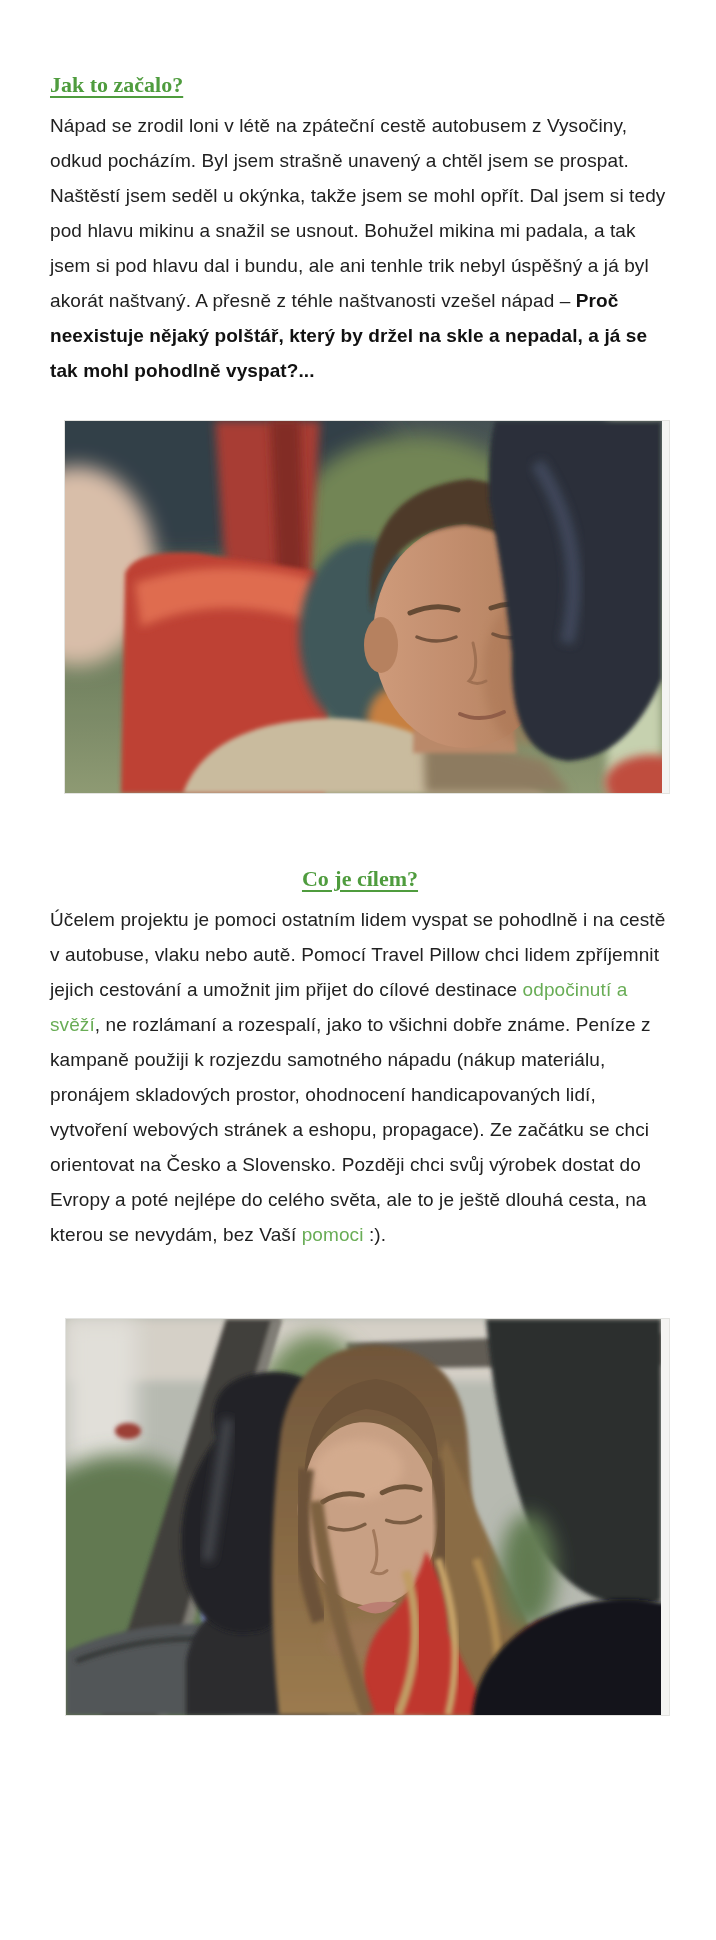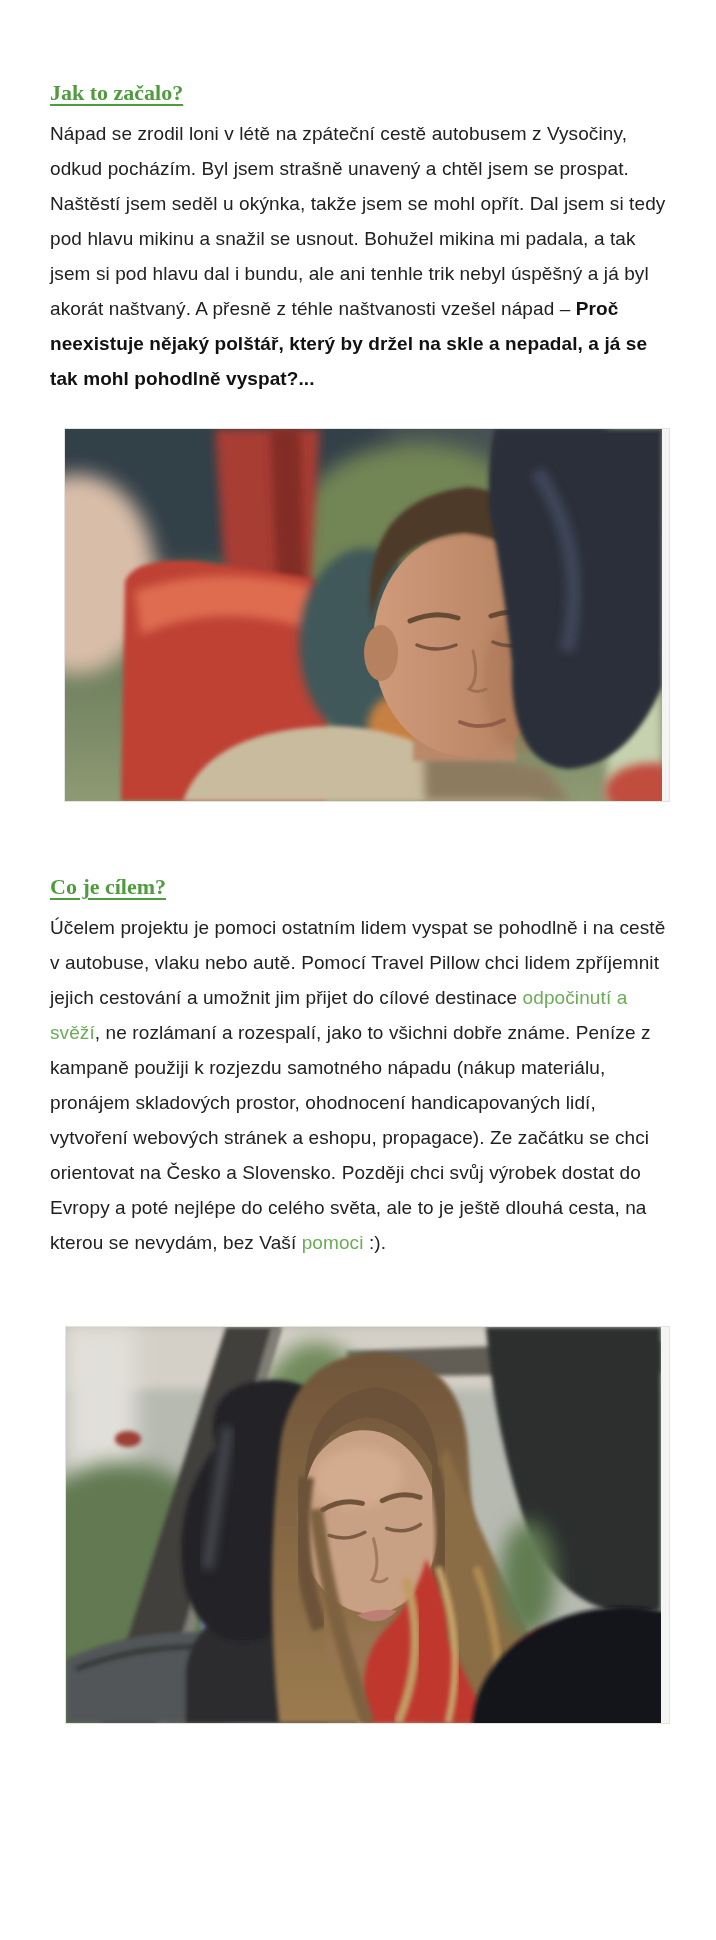--- a/index.html
+++ b/index.html
@@ -5,32 +5,32 @@
   html,body{margin:0;padding:0;background:#ffffff;}
   .page{
     position:relative;
     width:716px;
     height:1940px;
     background:#ffffff;
     overflow:hidden;
     font-family:"Liberation Sans","DejaVu Sans",sans-serif;
     box-sizing:border-box;
   }
-  .content{padding:48px 46px 0 50px;margin-top:32px;}
+  .content{padding:72px 46px 0 50px;}
   h2.section-heading{
     margin:0 0 10px 0;
     font-family:"Liberation Serif","DejaVu Serif",serif;
     font-size:22px;
     font-weight:bold;
     color:#4f9c3e;
     text-decoration:underline;
     text-decoration-thickness:2px;
     text-underline-offset:4px;
   }
-  h2.section-heading.second{margin-top:72px;}
+  h2.section-heading.second{margin-top:72px;text-align:center;}
   p.body-text{
     margin:0;
     width:620px;
     font-size:19px;
     line-height:35px;
     color:#212121;
     letter-spacing:0.1px;
   }
   p.body-text .bold-run{font-weight:bold;color:#111;}
   p.body-text .green-run{color:#69ad56;}

